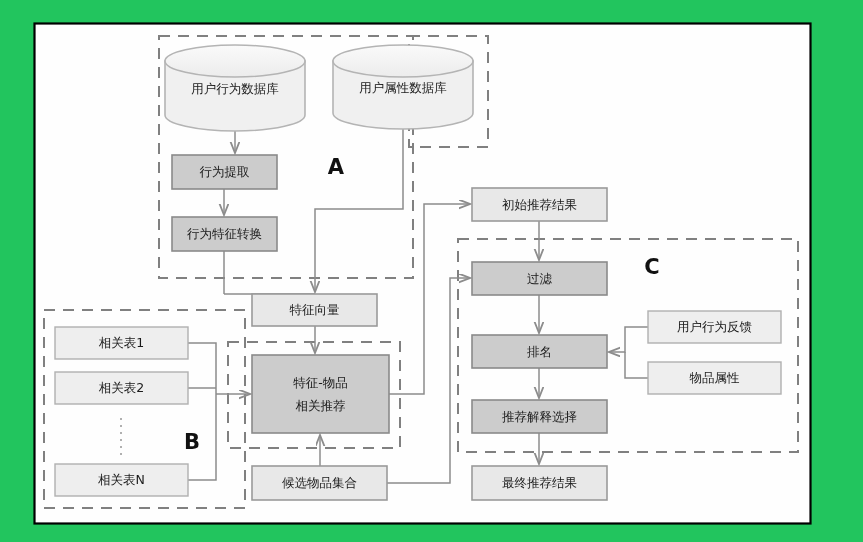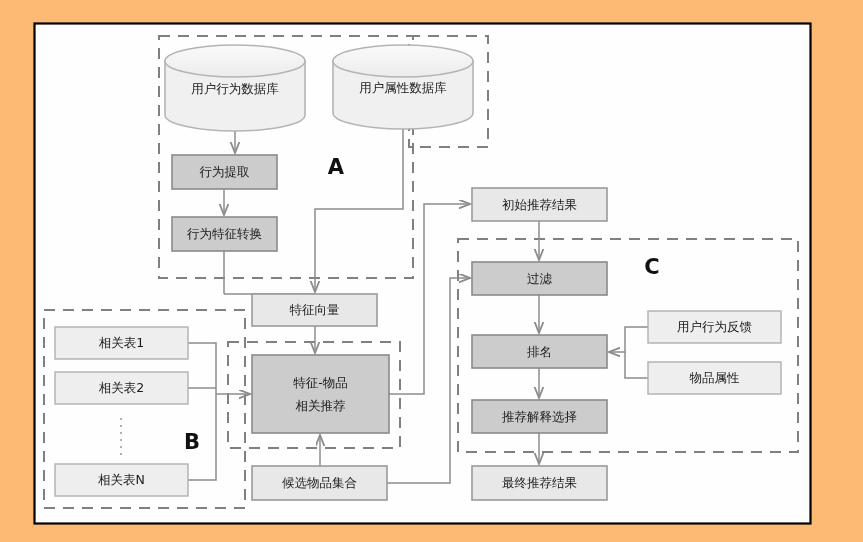--- a/index.html
+++ b/index.html
@@ -1,18 +1,18 @@
 <!DOCTYPE html>
 <html><head>
 <meta charset="utf-8">
 <style>
   html,body{margin:0;padding:0;background:#ffffff;}
   body{width:863px;height:542px;overflow:hidden;
        font-family:"DejaVu Sans","Liberation Sans",sans-serif;}
-  #stage{position:relative;width:863px;height:542px;background:#fdba74;text-align:center;}
+  #stage{position:relative;width:863px;height:542px;background:#22c55e;text-align:center;}
   svg{display:block;}
   .nodeLabel{font-family:"DejaVu Sans","Liberation Sans",sans-serif;
              font-size:12.5px;fill:#1a1a1a;text-anchor:middle;dominant-baseline:middle;}
   .groupLabel{font-family:"DejaVu Sans","Liberation Sans",sans-serif;
               font-size:21px;font-weight:bold;fill:#111;text-anchor:middle;dominant-baseline:middle;}
 </style>
 </head>
 <body>
 
 <div id="stage">

